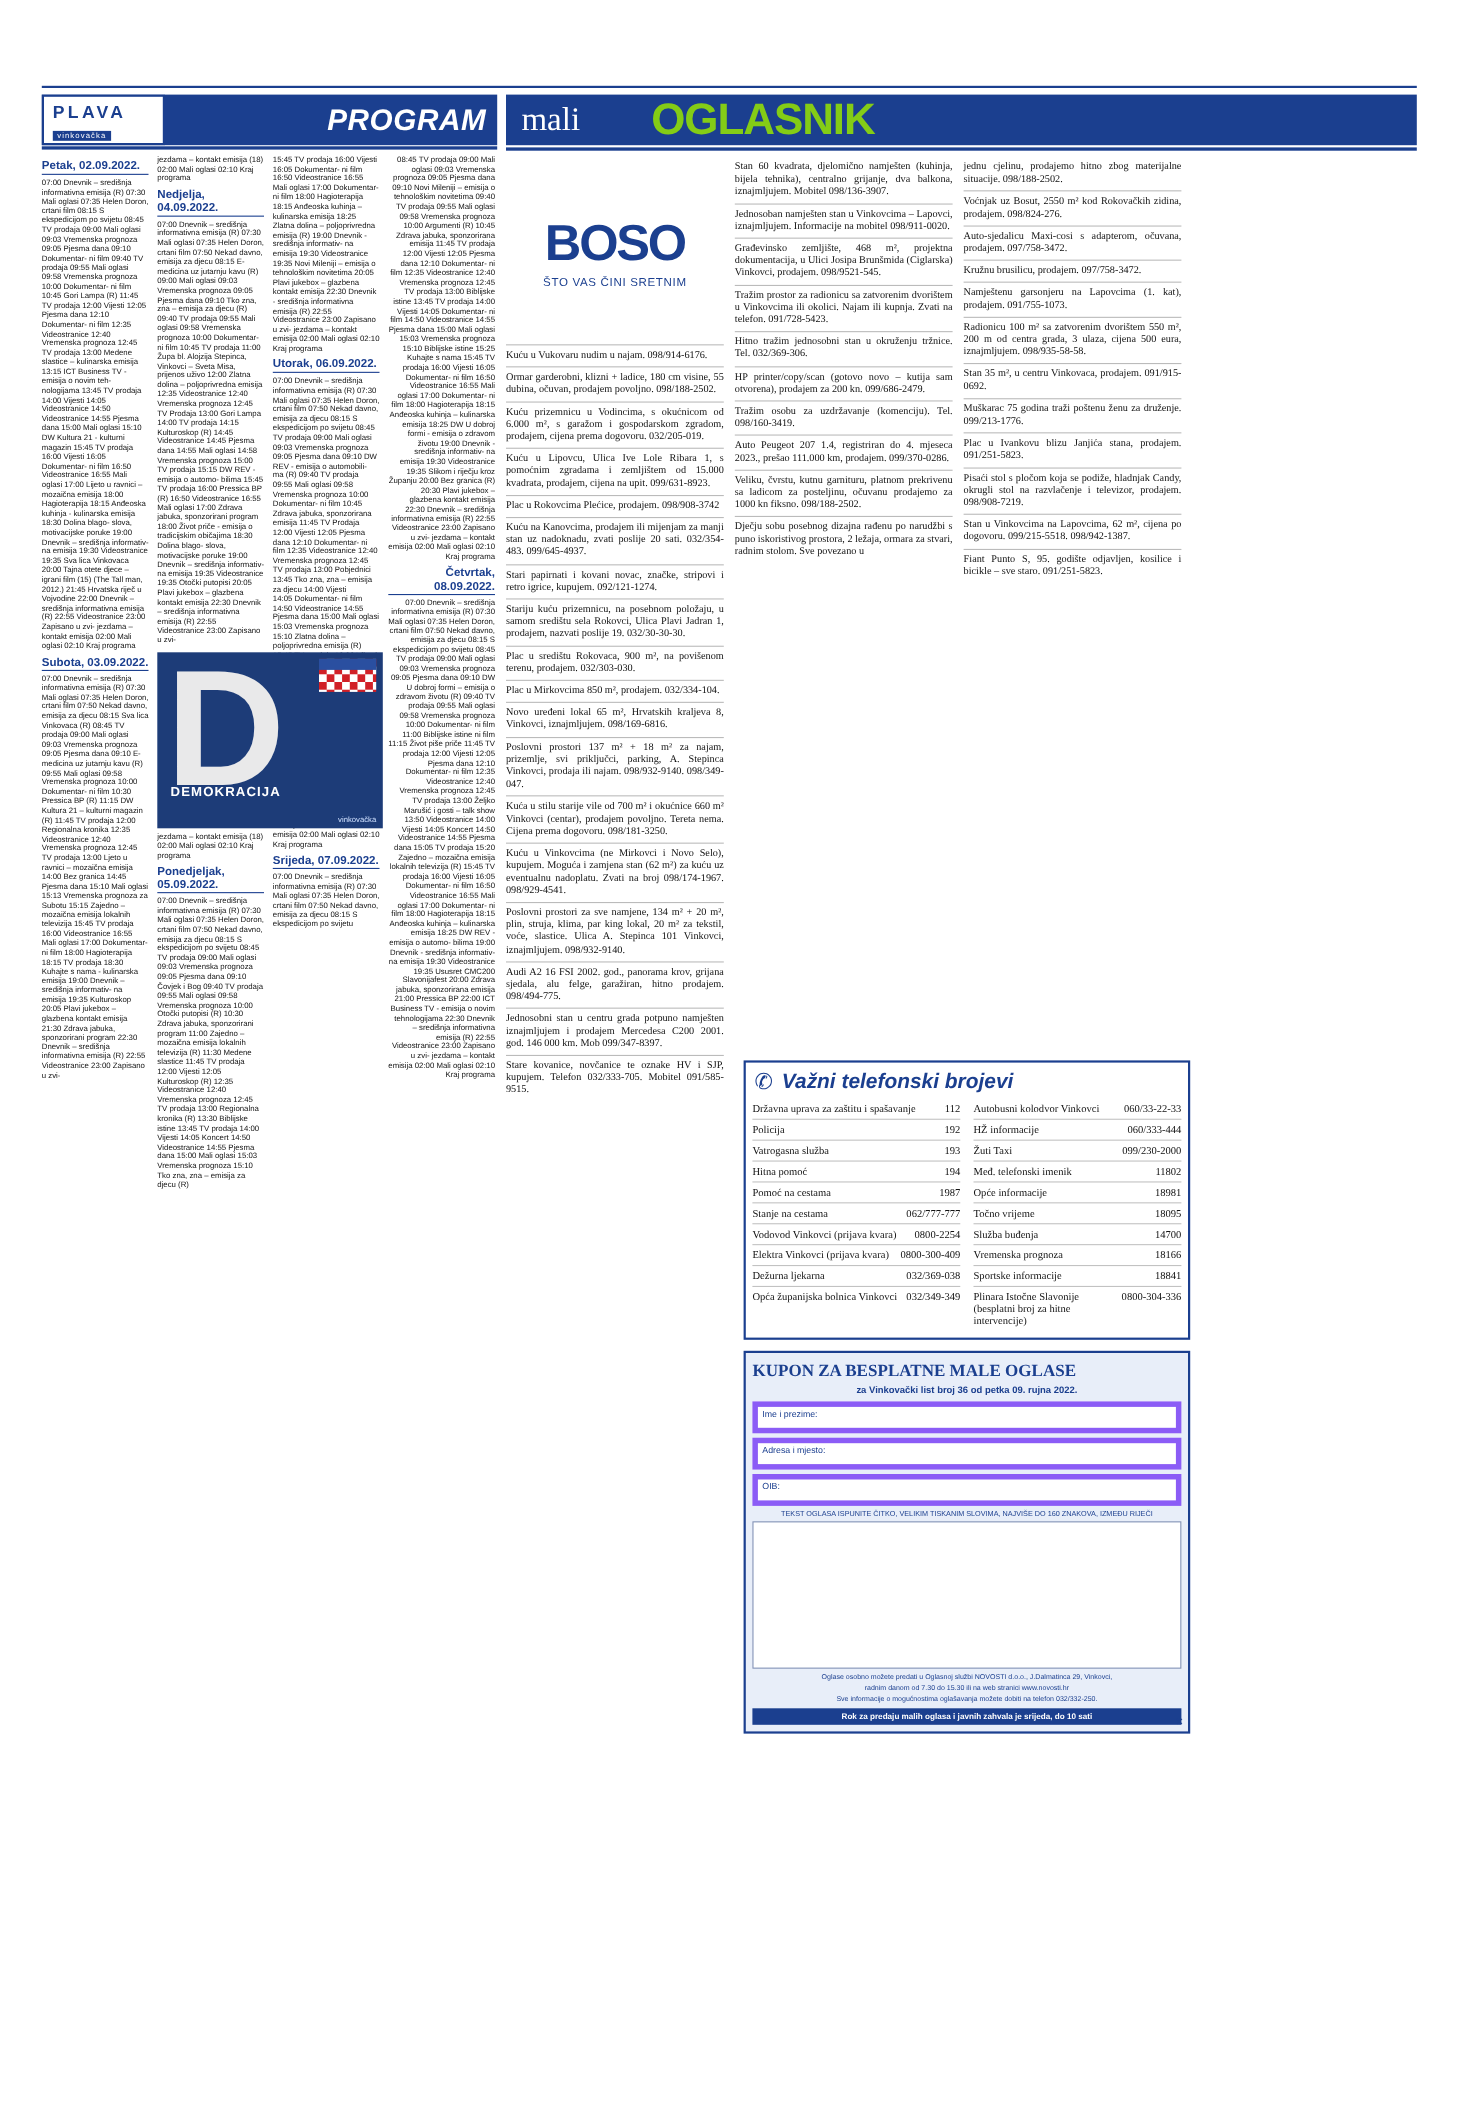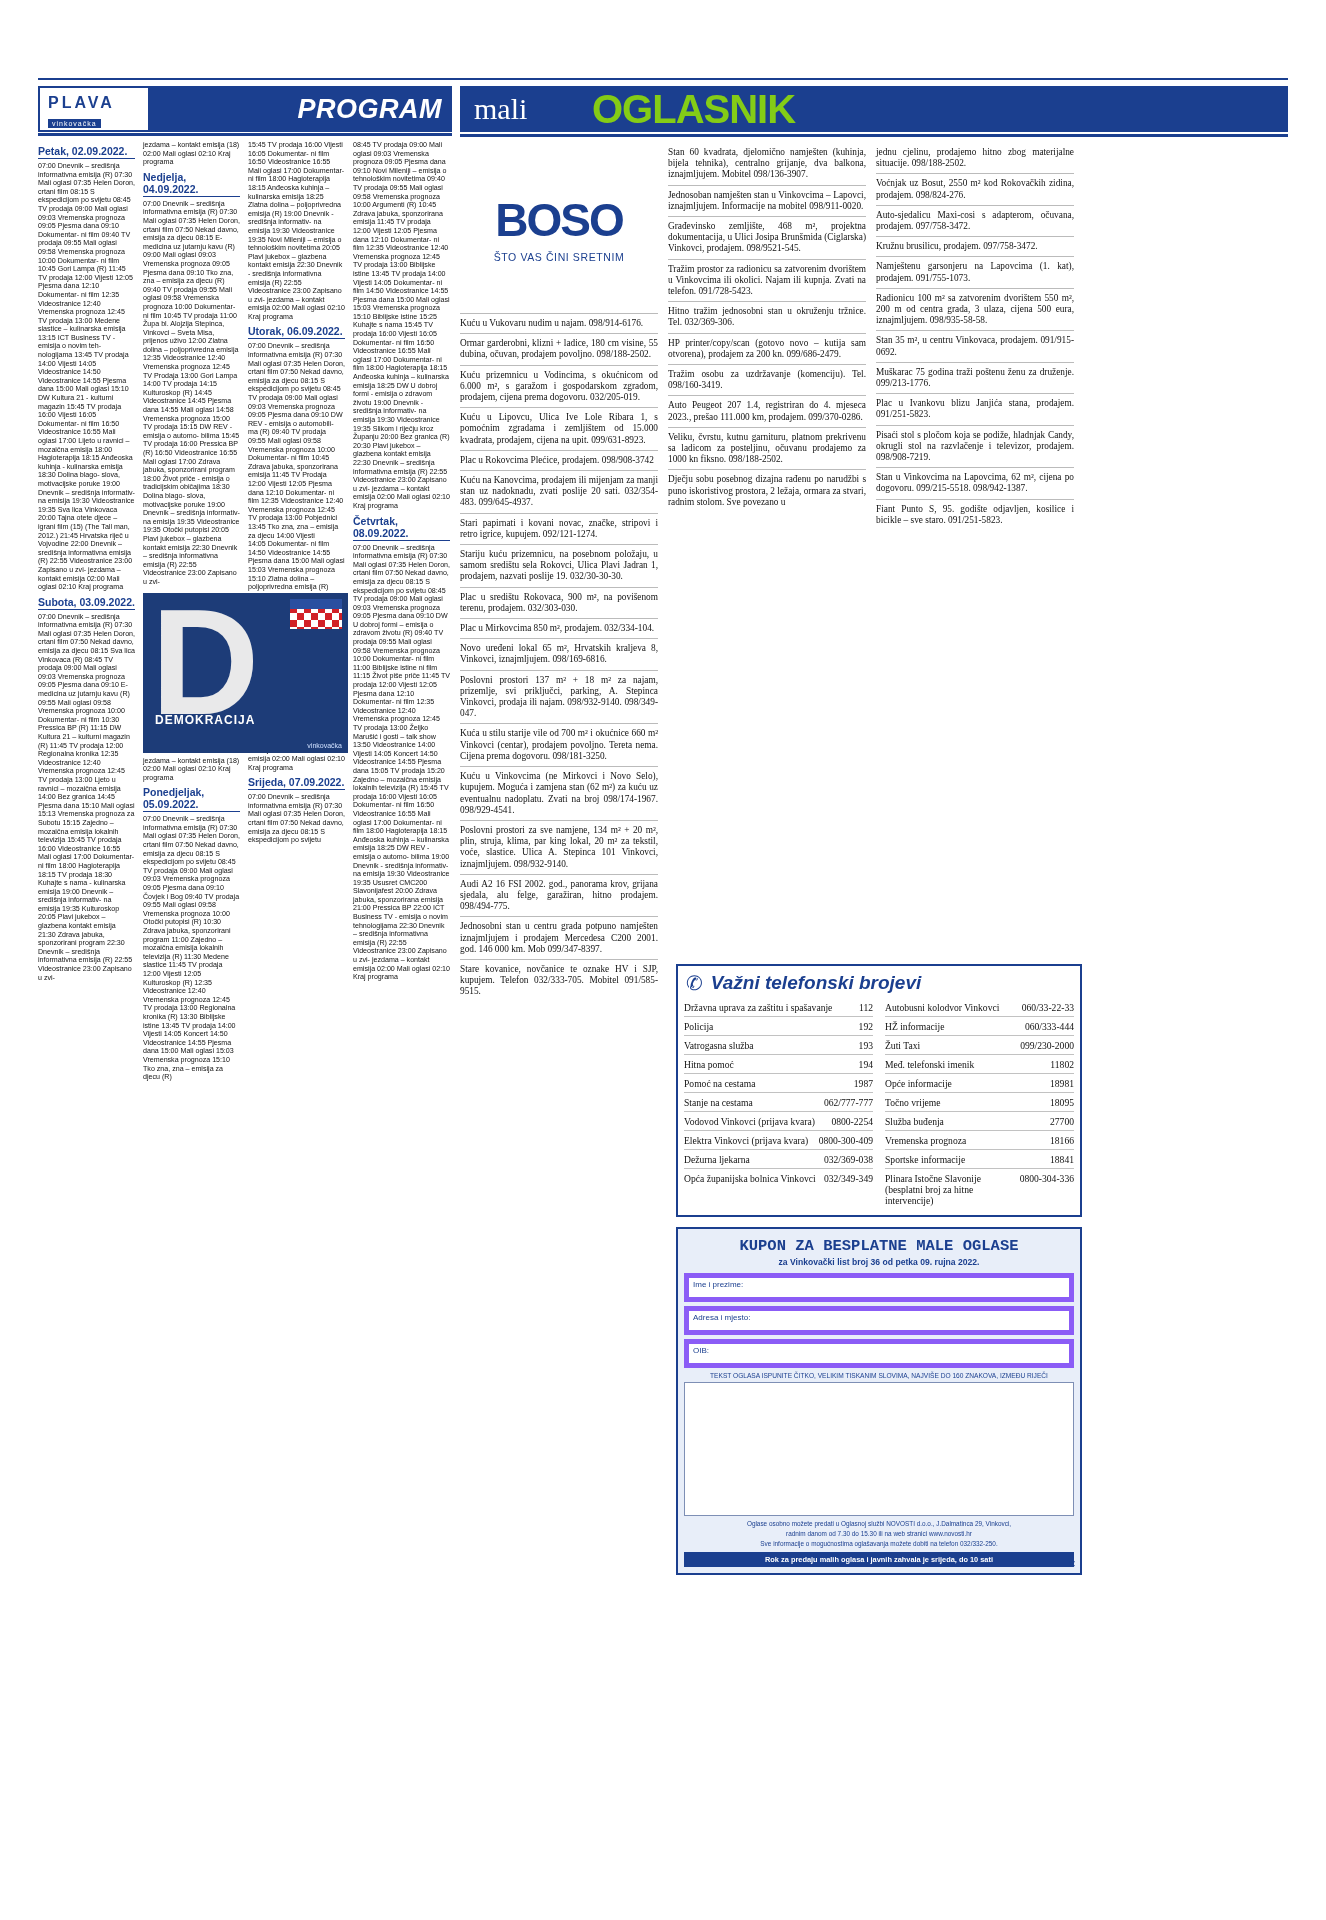--- a/index.html
+++ b/index.html
@@ -24,21 +24,21 @@
   .plava-logo .pl1{font-family:"Liberation Sans",sans-serif;font-size:16px;font-weight:bold;color:#1b3f8f;letter-spacing:3px;margin:6px 0 0 8px;}
   .plava-logo .pl2{font-family:"Liberation Sans",sans-serif;font-size:7px;color:#ffffff;background:#1b3f8f;display:inline-block;padding:1px 4px;margin:2px 0 0 8px;letter-spacing:1px;}
   .prog-title{position:absolute;right:10px;top:8px;font-family:"Liberation Sans",sans-serif;font-size:27px;font-weight:bold;font-style:italic;color:#ffffff;letter-spacing:.5px;}
   .prog-rule{height:3px;background:#1b3f8f;margin-top:2px;}
 
   
   .prog-cols{display:flex;gap:8px;margin-top:5px;}
   .pcol{width:97px;}
   .pcol.c2{width:97px;}
   .pcol.c3{width:97px;}
-  .pcol.c4{width:97px;}
+  .pcol.c4{width:97px;text-align:right;}
   .day-head{font-family:"Liberation Sans",sans-serif;font-size:10.5px;font-weight:bold;color:#1b3f8f;border-bottom:1.5px solid #1b3f8f;padding-bottom:1px;margin:4px 0 3px 0;line-height:12px;}
   .sched{font-family:"Liberation Sans",sans-serif;font-size:7.1px;line-height:8.6px;color:#111;}
 
   
   .photo{position:relative;width:205px;height:160px;margin:6px 0 4px 0;background:#1d3c78;overflow:hidden;}
   .photo .bigD{position:absolute;left:8px;top:-6px;font-family:"Liberation Sans",sans-serif;font-size:150px;font-weight:bold;color:#e9e9ea;line-height:150px;}
   .photo .demo{position:absolute;left:12px;bottom:26px;font-family:"Liberation Sans",sans-serif;font-size:12px;font-weight:bold;color:#ffffff;letter-spacing:1px;}
   .photo .flag{position:absolute;right:6px;top:6px;width:52px;height:30px;background:
      repeating-conic-gradient(#d12027 0 25%, #ffffff 0 50%) 0 0/14px 14px;}
   .photo .flagb{position:absolute;right:6px;top:6px;width:52px;height:10px;background:#2a4fa0;}
@@ -68,21 +68,21 @@
   .telhead .ph{font-size:20px;color:#1b3f8f;}
   .telhead .t{font-family:"Liberation Sans",sans-serif;font-size:19px;font-weight:bold;color:#1b3f8f;font-style:italic;}
   .telcols{display:flex;}
   .telcol{width:50%;box-sizing:border-box;padding:0 6px 6px 6px;}
   .telrow{display:flex;justify-content:space-between;gap:4px;font-family:"Liberation Serif",serif;font-size:9.6px;line-height:11px;border-bottom:1px solid #c2c2c2;padding:3.5px 0;}
   .telrow .n{white-space:nowrap;}
   .telrow:last-child{border-bottom:none;}
 
   
   .kupon{margin-top:10px;width:406px;box-sizing:border-box;border:2px solid #1b3f8f;background:#e8eef9;padding:6px;}
-  .kupon h3{margin:2px 0 0 0;text-align:center;font-family:Liberation Mono, monospace;font-size:15.5px;font-weight:bold;color:#1b3f8f;}
+  .kupon h3{margin:2px 0 0 0;text-align:left;font-family:Liberation Serif, serif;font-size:15.5px;font-weight:bold;color:#1b3f8f;}
   .kupon h4{margin:2px 0 6px 0;text-align:center;font-family:"Liberation Sans",sans-serif;font-size:8.6px;font-weight:bold;color:#1b3f8f;}
   .kfield{background:#ffffff;border:5px solid #8b5cf6;height:15px;margin-bottom:4px;font-family:"Liberation Sans",sans-serif;font-size:8px;color:#1b3f8f;padding:2px 4px;}
   .knote{text-align:center;font-family:"Liberation Sans",sans-serif;font-size:6.6px;color:#1b3f8f;margin:3px 0;}
   .kgrid{background:#ffffff;border:1px solid #7e8fb5;height:132px;margin-bottom:4px;}
   .kfoot{text-align:center;font-family:"Liberation Sans",sans-serif;font-size:6.4px;color:#1b3f8f;line-height:8px;margin-top:2px;}
   .kbar{background:#1b3f8f;color:#fff;text-align:center;font-family:"Liberation Sans",sans-serif;font-size:7.4px;font-weight:bold;padding:3px 0;margin-top:4px;}
   .kclose{position:absolute;right:4px;bottom:4px;font-family:"Liberation Sans",sans-serif;font-size:9px;color:#1b3f8f;}
 </style>
 </head>
 <body>
@@ -830,21 +830,21 @@
             <div class="telrow">
                 <span>Opće informacije</span>
                 <span class="n">18981</span>
               </div>
             <div class="telrow">
                 <span>Točno vrijeme</span>
                 <span class="n">18095</span>
               </div>
             <div class="telrow">
                 <span>Služba buđenja</span>
-                <span class="n">27700</span>
+                <span class="n">14700</span>
               </div>
             <div class="telrow">
                 <span>Vremenska prognoza</span>
                 <span class="n">18166</span>
               </div>
             <div class="telrow">
                 <span>Sportske informacije</span>
                 <span class="n">18841</span>
               </div>
             <div class="telrow">

